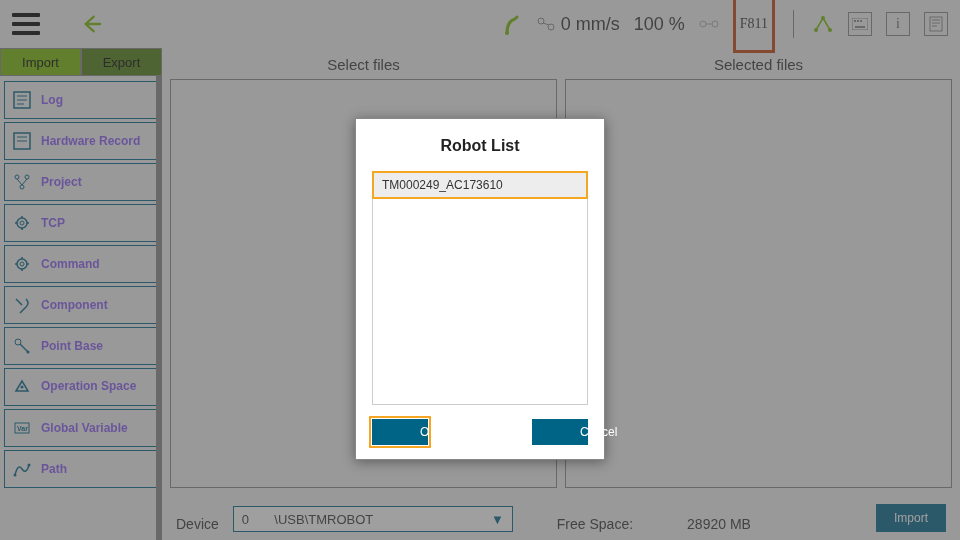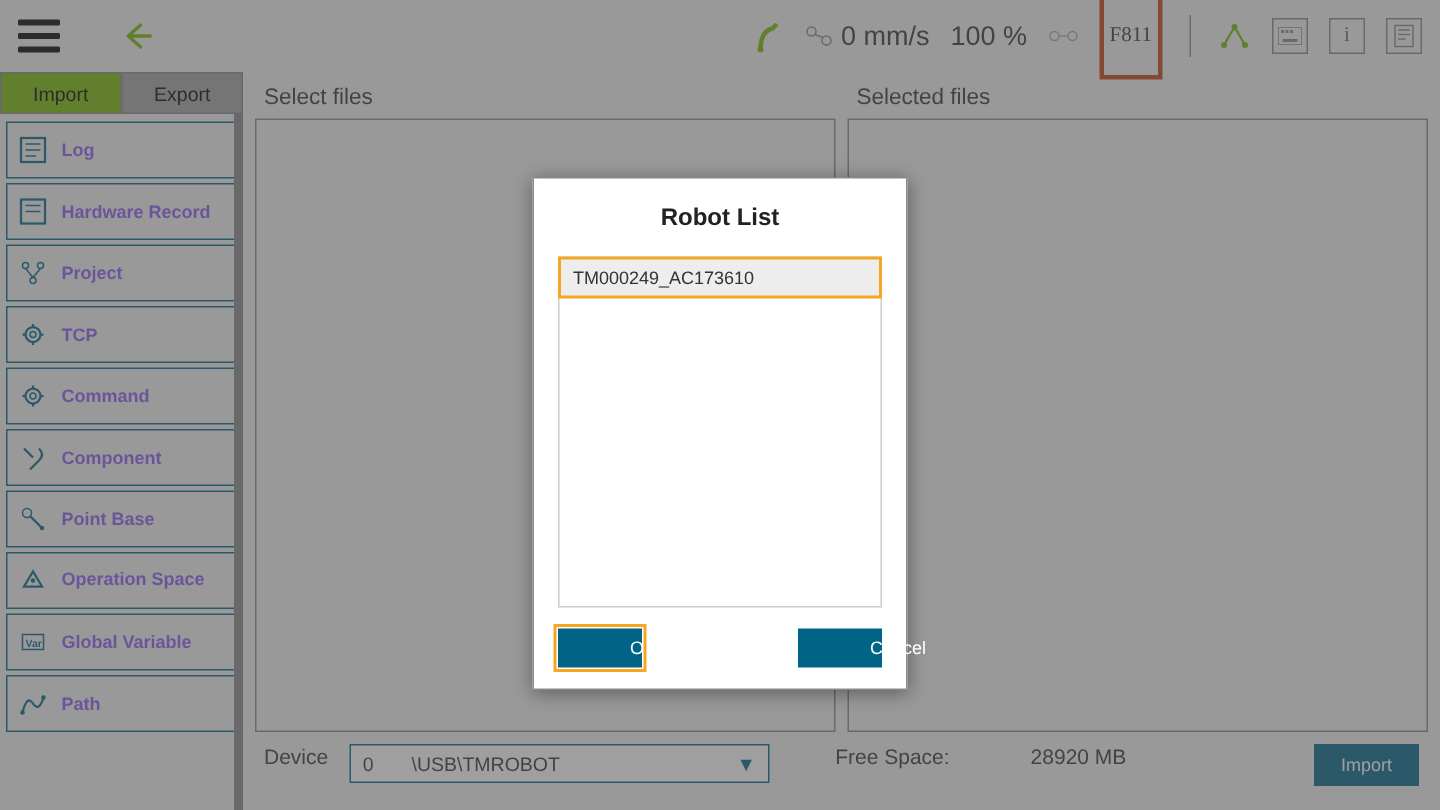--- a/index.html
+++ b/index.html
@@ -18,34 +18,34 @@
   .topbar-icon { width: 24px; height: 24px; display: flex; align-items: center; justify-content: center; border: 1px solid #888; cursor: pointer; }
   
   
   .main { display: flex; height: 492px; }
   
   
   .sidebar { width: 162px; display: flex; flex-direction: column; position: relative; }
   .tab-row { display: flex; height: 28px; }
   .tab-btn { flex: 1; border: 1px solid #888; font-size: 13px; cursor: pointer; display: flex; align-items: center; justify-content: center; }
   .tab-btn.active { background: #76b900; color: #000; }
-  .tab-btn.inactive { background: #a3a3a3; color: #000; }
+  .tab-btn.inactive { background: #4d7c0f; color: #000; }
   .side-list { flex: 1; overflow: hidden; padding: 2px 0; }
   .side-item { height: 38px; margin: 3px 4px; border: 1px solid #006487; background: #f2f2f2; display: flex; align-items: center; gap: 8px; padding: 0 6px; color: #8b5cf6; font-size: 12px; font-weight: 600; cursor: pointer; }
   .side-item .si-icon { width: 22px; height: 22px; display: flex; align-items: center; justify-content: center; flex-shrink: 0; }
   .side-scroll { position: absolute; right: 0; top: 28px; bottom: 0; width: 6px; background: #888; }
   
   
   .content { flex: 1; display: flex; flex-direction: column; padding: 4px 8px 8px 8px; }
-  .panels { flex: 1; display: flex; gap: 8px; }
+  .panels { flex: 1; display: flex; gap: 8px; text-align: center; }
   .panel { flex: 1; display: flex; flex-direction: column; }
   .panel-header { font-size: 15px; color: #333; padding: 4px 6px 6px 6px; }
   .panel-body { flex: 1; border: 1px solid #888; background: #f2f2f2; }
   
-  .footer { height: 36px; display: flex; align-items: flex-start; gap: 14px; padding: 0 6px; margin-top: 8px; font-size: 14px; color: #333; }
+  .footer { height: 36px; display: flex; align-items: flex-end; gap: 14px; padding: 0 6px; margin-top: 8px; font-size: 14px; color: #333; }
   .device-select { flex: 0 0 280px; height: 26px; border: 1px solid #006487; background: #fff; display: flex; align-items: center; padding: 0 8px; color: #333; font-size: 13px; cursor: pointer; position: relative; }
   .device-select .caret { position: absolute; right: 8px; color: #006487; }
   .free-space { margin-left: 30px; }
   .free-val { margin-left: 40px; }
   .footer-spacer { flex: 1; }
   .import-btn { width: 70px; height: 28px; background: #006487; color: #fff; border: none; font-size: 12px; cursor: pointer; }
   
   
   .overlay { position: absolute; inset: 0; background: rgba(80,80,80,0.55); display: flex; align-items: flex-start; justify-content: center; padding-top: 118px; }
   .modal { width: 250px; background: #fff; border: 1px solid #888; box-shadow: 0 2px 12px rgba(0,0,0,0.4); padding: 18px 16px 14px 16px; display: flex; flex-direction: column; }

